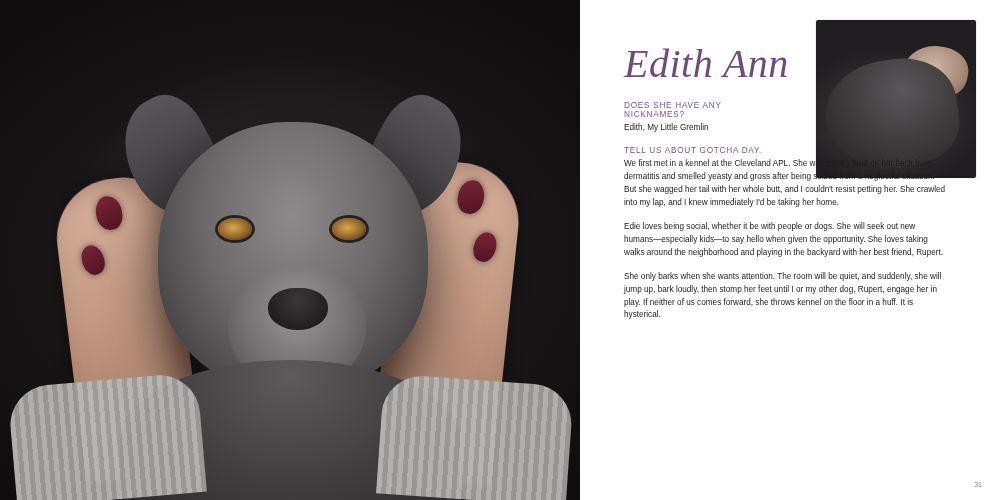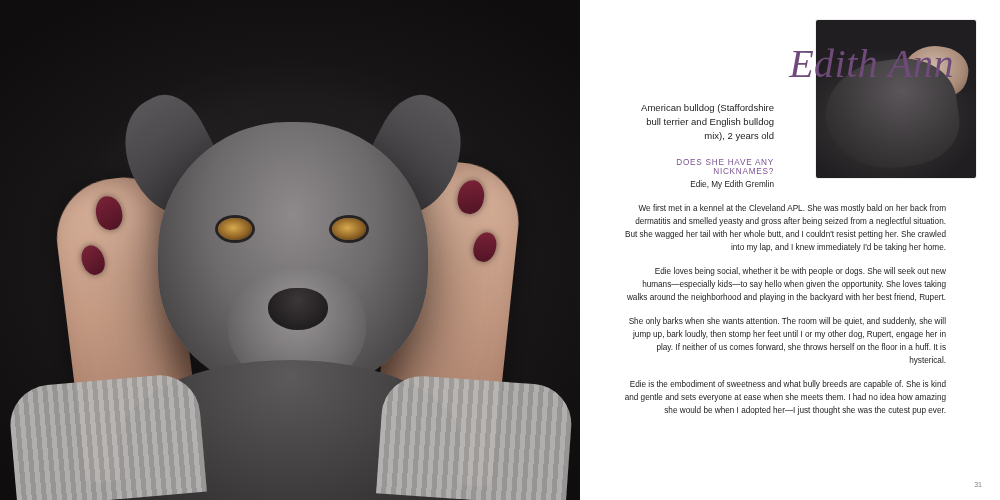--- a/index.html
+++ b/index.html
@@ -8,21 +8,20 @@
     width: 1000px; height: 500px;
     background: #ffffff;
     font-family: "Liberation Sans", sans-serif;
     overflow: hidden;
   }
   .spread {
     position: relative;
     width: 1000px; height: 394px;
     display: flex;
     background: #ffffff;
-    text-align: right;
   }
 
   
   .left-page {
     position: relative;
     width: 580px; height: 500px;
     overflow: hidden;
     background: #1a1617;
   }
   .photo-dog {
@@ -228,39 +227,38 @@
   <div class="right-page">
 
     <div class="inset-photo">
       <div class="i-bg"></div>
       <div class="i-head"></div>
       <div class="i-dog"></div>
     </div>
 
     <div class="content">
       <h1 class="title">Edith Ann</h1>
-      <div class="subtitle">American bulldog (Staffordshire bull terrier and English bulldog mix), 2 years old</div>
 
       <div class="qa narrow">
         <div class="q">DOES SHE HAVE ANY NICKNAMES?</div>
-        <div class="a">Edie, My Edith Gremlin</div>
-      </div>
-
-      <div class="qa">
+        <div class="a">Edith, My Little Gremlin</div>
+      </div>
+
+      <div class="qa">
+        <div class="q">TELL US ABOUT GOTCHA DAY.</div>
         <div class="a">We first met in a kennel at the Cleveland APL. She was mostly bald on her back from dermatitis and smelled yeasty and gross after being seized from a neglectful situation. But she wagged her tail with her whole butt, and I couldn't resist petting her. She crawled into my lap, and I knew immediately I'd be taking her home.</div>
       </div>
 
       <div class="qa">
         <div class="a">Edie loves being social, whether it be with people or dogs. She will seek out new humans—especially kids—to say hello when given the opportunity. She loves taking walks around the neighborhood and playing in the backyard with her best friend, Rupert.</div>
       </div>
 
       <div class="qa">
-        <div class="a">She only barks when she wants attention. The room will be quiet, and suddenly, she will jump up, bark loudly, then stomp her feet until I or my other dog, Rupert, engage her in play. If neither of us comes forward, she throws herself on the floor in a huff. It is hysterical.</div>
-      </div>
-
-      <div class="qa">
-        <div class="a">Edie is the embodiment of sweetness and what bully breeds are capable of. She is kind and gentle and sets everyone at ease when she meets them. I had no idea how amazing she would be when I adopted her—I just thought she was the cutest pup ever.</div>
+        <div class="a">She only barks when she wants attention. The room will be quiet, and suddenly, she will jump up, bark loudly, then stomp her feet until I or my other dog, Rupert, engage her in play. If neither of us comes forward, she throws kennel on the floor in a huff. It is hysterical.</div>
+      </div>
+
+      <div class="qa">
       </div>
     </div>
 
     <div class="page-num">31</div>
   </div>
 </div>
 
 </body></html>

